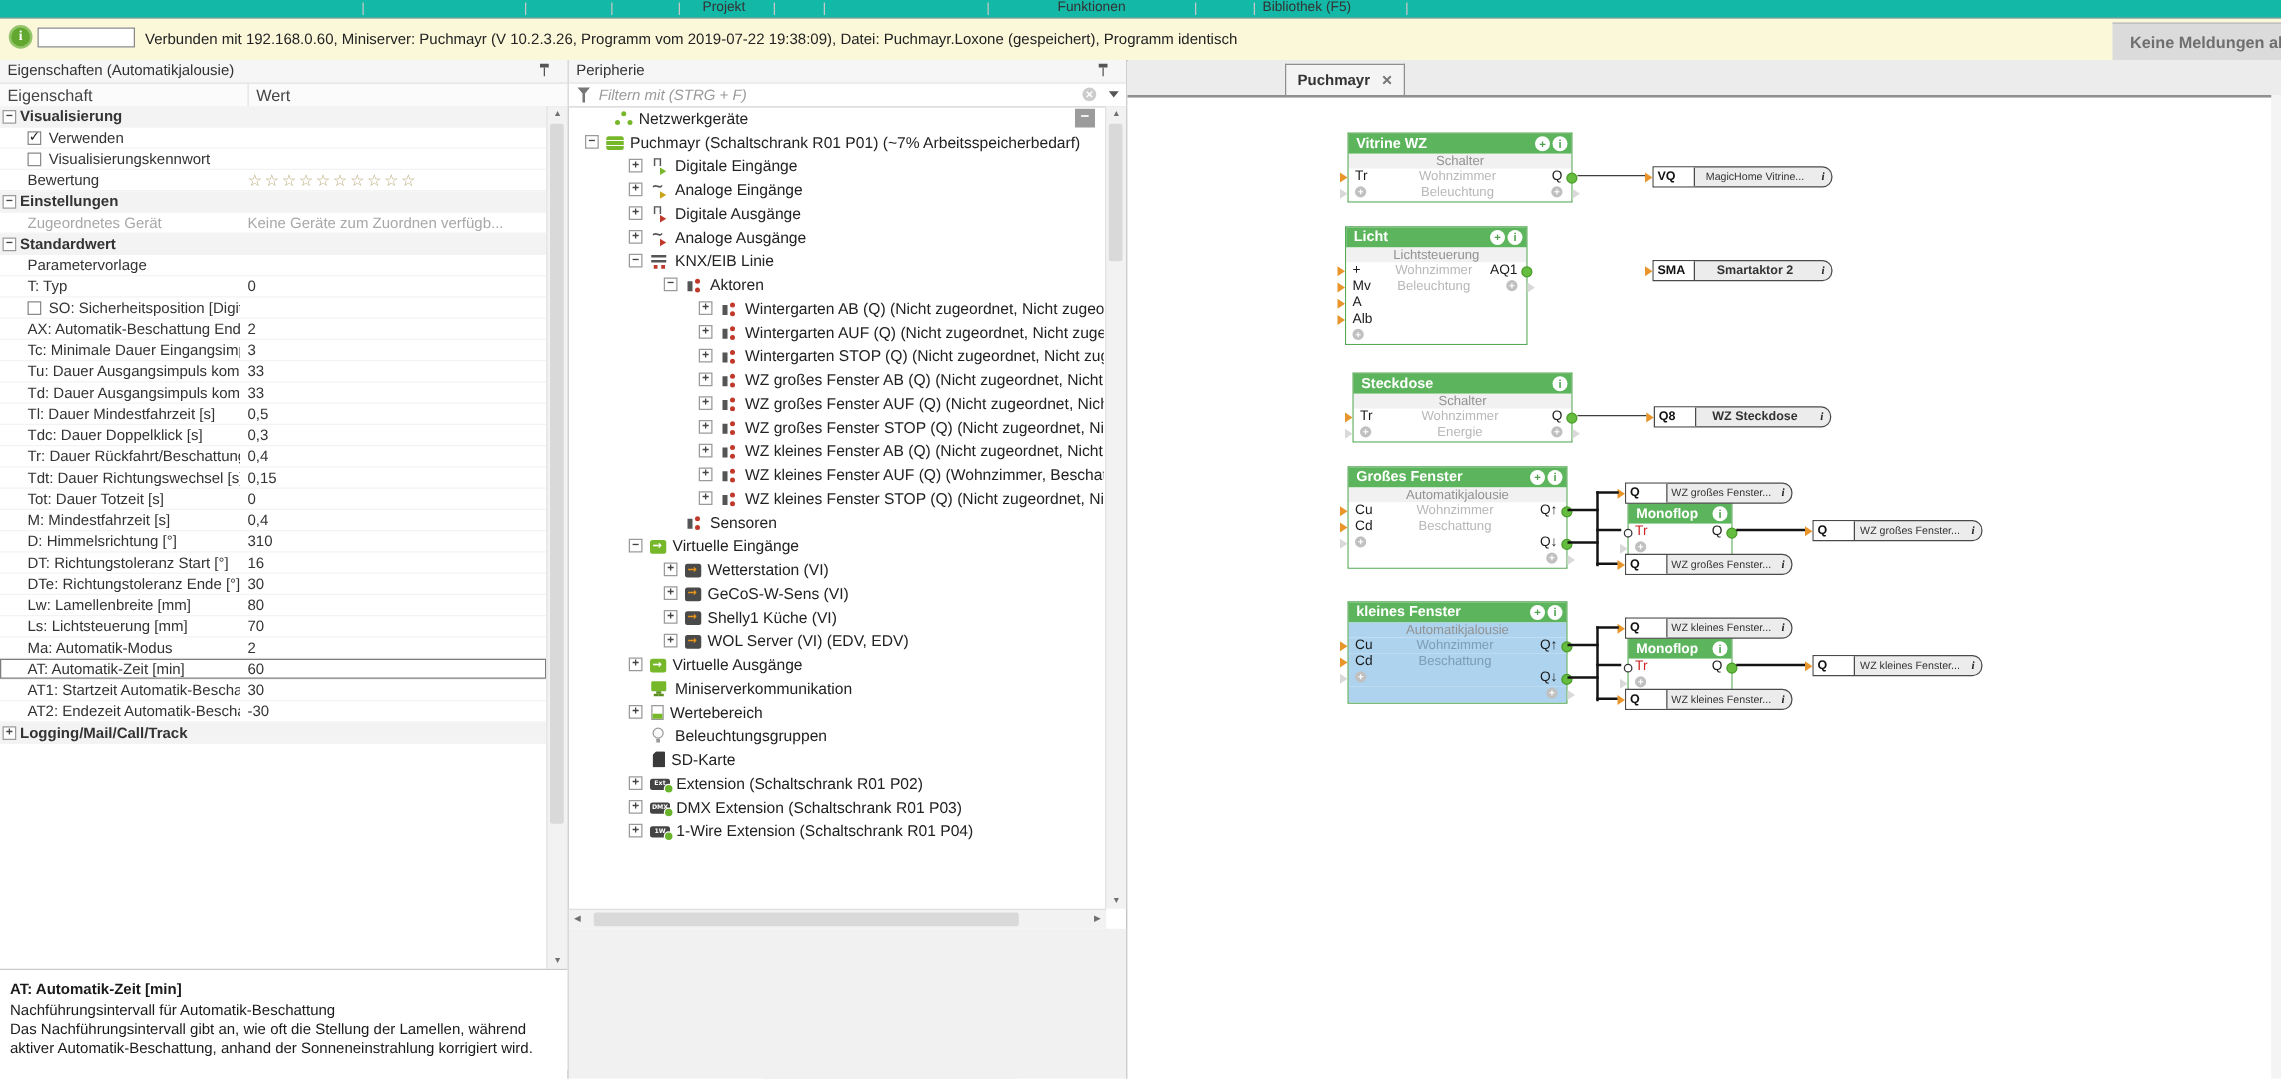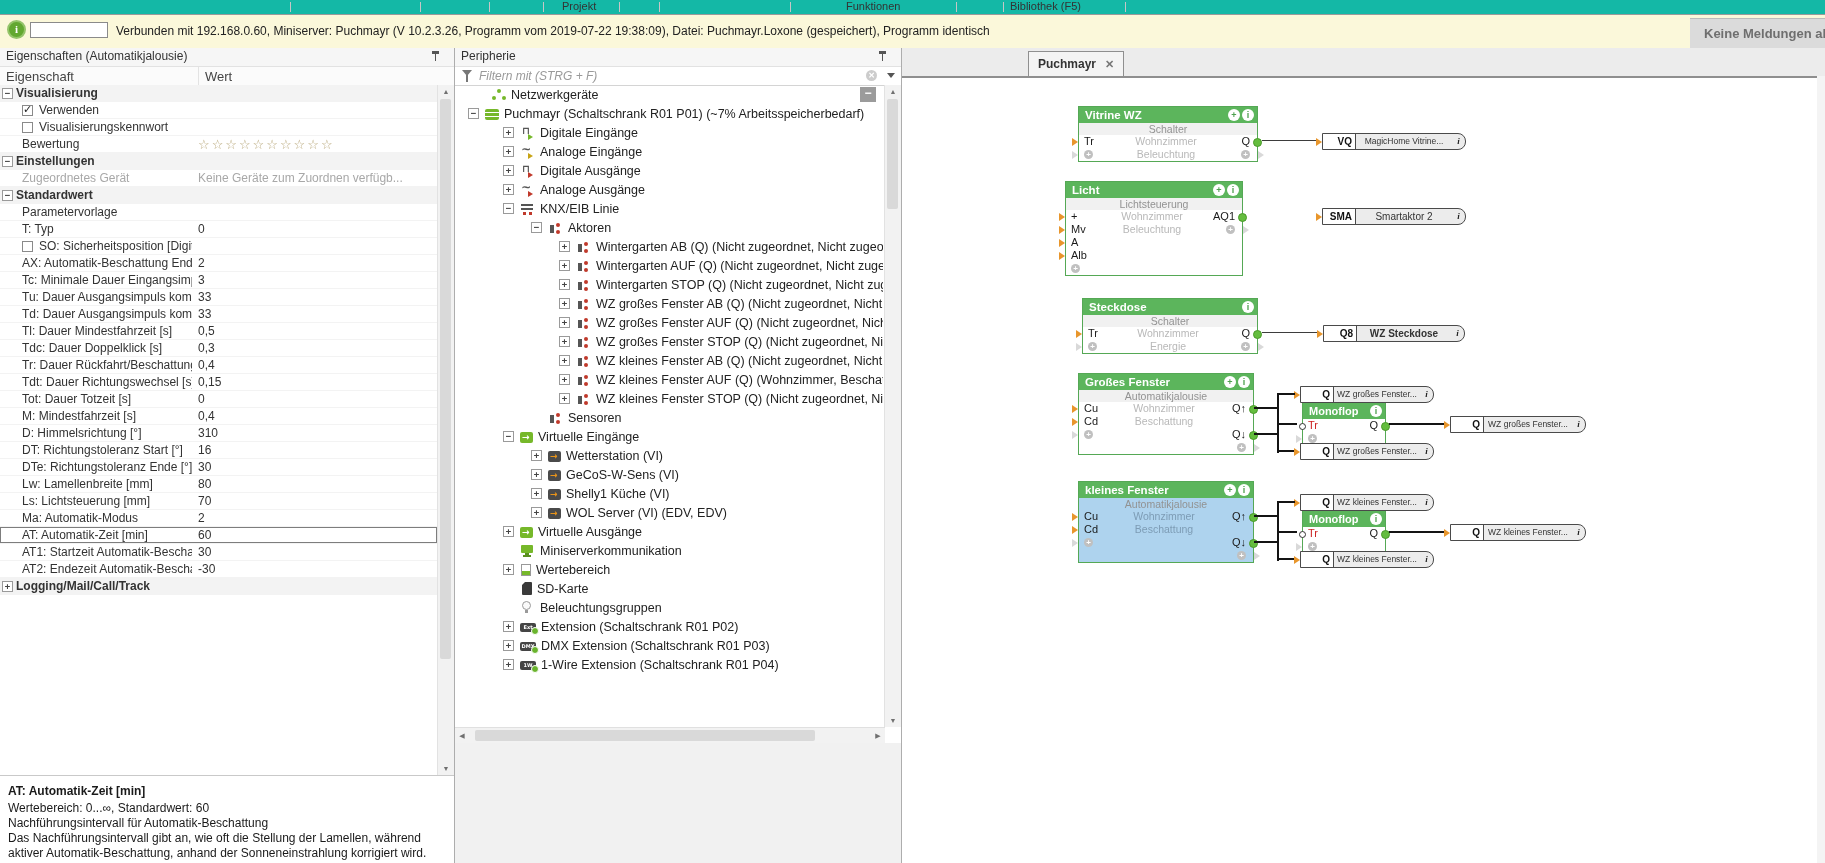--- a/index.html
+++ b/index.html
@@ -103,21 +103,21 @@
   .brow .c{flex:1;text-align:center;color:#b8b8b8;font-size:10.5px}
   .brow .r{width:36px;text-align:right;padding-right:7px}
   .brow .red{color:#cc2222}
   .tin{position:absolute;left:-7px;top:50%;margin-top:-4px;width:0;height:0;border:4px solid transparent;border-right:0;border-left:6px solid #e8962c}
   .tin.pale{border-left-color:#d9d9d9}
   .tout{position:absolute;right:-7px;top:50%;margin-top:-4px;width:0;height:0;border:4px solid transparent;border-right:0;border-left:6px solid #d9d9d9}
   .dot{position:absolute;right:-5px;top:50%;margin-top:-4px;width:7px;height:7px;border-radius:50%;background:#64bd3e;border:1px solid #4a9a2a}
   .pio{display:inline-block;width:9px;height:9px;border-radius:50%;background:#c0c0c0;color:#fff;font:bold 8px/9px "Liberation Sans",sans-serif;text-align:center;vertical-align:1px}
   .inv{position:absolute;left:-4px;top:50%;margin-top:-3px;width:5px;height:5px;border-radius:50%;border:1px solid #333;background:#fff}
   .node{position:absolute;height:15px;display:flex;border:1px solid #4a4a4a;border-radius:0 8px 8px 0;background:#ececec;box-sizing:content-box}
-  .ntag{min-width:26px;background:#fff;border-right:1px solid #4a4a4a;text-align:right;font-weight:bold;font-size:10px;line-height:15px;color:#111;padding:0 3px}
+  .ntag{min-width:26px;background:#fff;border-right:1px solid #4a4a4a;text-align:left;font-weight:bold;font-size:10px;line-height:15px;color:#111;padding:0 3px}
   .ntxt{flex:1;text-align:center;font-size:8.5px;line-height:15px;color:#333;overflow:hidden;white-space:nowrap;padding:0 2px}
   .ninfo{width:13px;text-align:center;font-style:italic;font-weight:bold;font-size:9px;line-height:15px;color:#222;font-family:"Liberation Serif",serif}
   .wh,.wh2,.wv2{position:absolute}
   .wh{height:1px;background:#3d3d3d}
   .wh2{height:2px;background:#141414}
   .wv2{width:2px;background:#141414}
   .whr{height:1px;background:#99402e}
   .cscroll{position:absolute;right:0;top:28px;width:8px;height:787px;background:#f4f4f4}
 </style>
 </head>
@@ -389,21 +389,20 @@
           <div class="pv"></div>
         </div>
     </div>
     <div class="vscroll" style="right:0;top:37px;height:690px">
       <span class="sarr" style="top:0">▲</span>
       <span class="sthumb" style="top:14px;height:560px"></span>
       <span class="sarr" style="bottom:0">▼</span>
     </div>
     <div class="pinfo">
       <div class="t">AT: Automatik-Zeit [min]</div>
-      <div>Wertebereich: 0...∞, Standardwert: 60</div>
       <div>Nachführungsintervall für Automatik-Beschattung</div>
       <div>Das Nachführungsintervall gibt an, wie oft die Stellung der Lamellen, während</div>
       <div>aktiver Automatik-Beschattung, anhand der Sonneneinstrahlung korrigiert wird.</div>
     </div>
   </div>
 
   <div class="panel-mid">
     <div class="ptitle"><span>Peripherie</span><span class="pin"></span></div>
     <div class="filterrow">
       <span class="funnel"></span>
@@ -536,27 +535,27 @@
           <span class="ti ti-comm"></span>
           <span>Miniserverkommunikation</span>
         </div>
       <div class="trow" style="padding-left:48px">
           <span class="texp">+</span>
           <span class="ti ti-log"></span>
           <span>Wertebereich</span>
         </div>
       <div class="trow" style="padding-left:48px">
           <span class="tsp"></span>
+          <span class="ti ti-bulb"></span>
+          <span>Beleuchtungsgruppen</span>
+        </div>
+      <div class="trow" style="padding-left:48px">
+          <span class="tsp"></span>
           <span class="ti ti-sd"></span>
           <span>SD-Karte</span>
-        </div>
-      <div class="trow" style="padding-left:48px">
-          <span class="tsp"></span>
-          <span class="ti ti-bulb"></span>
-          <span>Beleuchtungsgruppen</span>
         </div>
       <div class="trow" style="padding-left:48px">
           <span class="texp">+</span>
           <span class="ti ti-badge">Ext</span>
           <span>Extension (Schaltschrank R01 P02)</span>
         </div>
       <div class="trow" style="padding-left:48px">
           <span class="texp">+</span>
           <span class="ti ti-badge">DMX</span>
           <span>DMX Extension (Schaltschrank R01 P03)</span>
@@ -603,21 +602,21 @@
         </div>
       <div class="brow">
           <span class="tin pale"></span>
           <span class="l"><span class="pio">+</span></span>
           <span class="c">Beleuchtung</span>
           <span class="r"><span class="pio">+</span></span>
           <span class="tout"></span>
         </div>
     </div>
 
-    <div class="blk" style="left:163px;top:133px;width:178px">
+    <div class="blk" style="left:174px;top:133px;width:146px">
       <div class="bhead">
           <span>Licht</span>
           <span class="sp"></span>
           <span class="hic">+</span>
           <span class="hic">i</span>
         </div>
       <div class="btype">Lichtsteuerung</div>
       <div class="brow">
           <span class="tin"></span>
           <span class="l">+</span>
@@ -790,21 +789,21 @@
 
     <div class="node" style="left:420px;top:85px;width:142px">
         <span class="tin"></span>
         <span class="ntag">VQ</span>
         <span class="ntxt">MagicHome Vitrine...</span>
         <span class="ninfo">i</span>
       </div>
     <div class="node" style="left:420px;top:160px;width:142px">
         <span class="tin"></span>
         <span class="ntag">SMA</span>
-        <span class="ntxt" style="font-size:10px;font-weight:normal">Smartaktor 2</span>
+        <span class="ntxt" style="font-size:10px;font-weight:bold">Smartaktor 2</span>
         <span class="ninfo">i</span>
       </div>
     <div class="node" style="left:421px;top:277px;width:140px">
         <span class="tin"></span>
         <span class="ntag">Q8</span>
         <span class="ntxt" style="font-size:10px;font-weight:bold">WZ Steckdose</span>
         <span class="ninfo">i</span>
       </div>
     <div class="node" style="left:398px;top:338px;width:132px">
         <span class="tin"></span>

